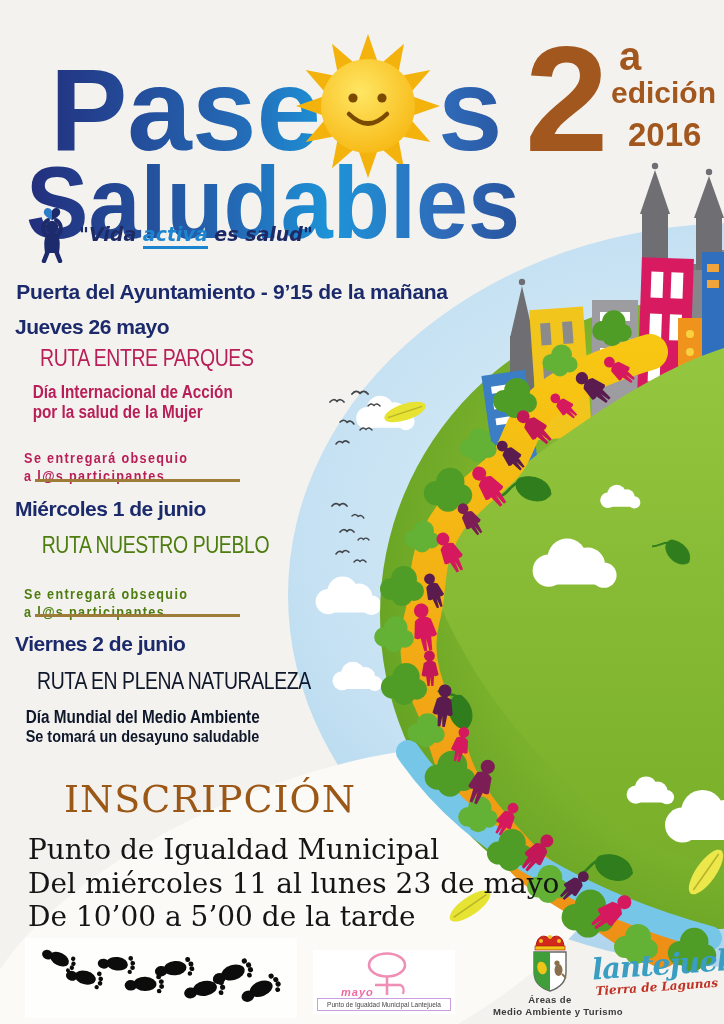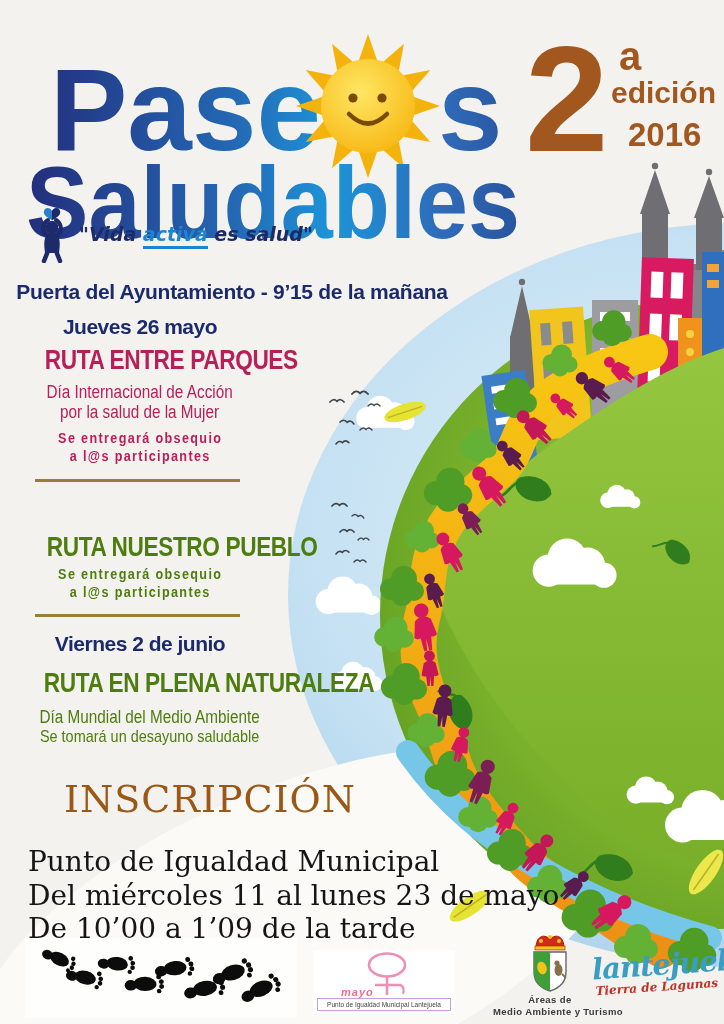--- a/index.html
+++ b/index.html
@@ -19,37 +19,37 @@
   .edition .year{position:absolute;left:103px;top:96px;font-size:33px;font-weight:bold;}
 
   
   .tagline{position:absolute;left:35px;top:205px;display:flex;align-items:center;gap:10px;height:58px;}
   .tagline .txt{font-family:"DejaVu Sans",sans-serif;font-style:italic;font-size:19px;color:#1d2a66;font-weight:bold;white-space:nowrap;}
   .tagline .hl{color:#1d84cf;border-bottom:3px solid #1d84cf;padding-bottom:1px;}
 
   .meeting{position:absolute;left:0;top:280px;width:464px;text-align:center;
     font-size:21px;font-weight:bold;color:#1b2a6b;letter-spacing:-0.3px;}
 
-  .col{position:absolute;left:15px;width:250px;text-align:center;}
+  .col{position:absolute;left:15px;width:250px;}
   .date{font-size:21px;font-weight:bold;color:#1b2a6b;letter-spacing:-0.5px;}
-  .route{font-size:28px;font-weight:bold;letter-spacing:-0.5px;white-space:nowrap;}
+  .route{font-size:24px;font-weight:normal;letter-spacing:-0.5px;white-space:nowrap;}
   .condensed{display:inline-block;transform:scaleX(.81);transform-origin:center;}
-  .note{font-size:18px;font-weight:normal;line-height:1.1;white-space:nowrap;}
+  .note{font-size:18px;font-weight:bold;line-height:1.1;white-space:nowrap;}
   .note .condensed{transform:scaleX(.85);}
-  .gift{font-size:14px;font-weight:bold;letter-spacing:1.5px;line-height:1.25;white-space:nowrap;}
+  .gift{font-size:14px;font-weight:bold;letter-spacing:1.5px;line-height:1.25;white-space:nowrap;margin-top:20px;}
   .gift .condensed{transform:scaleX(.9);}
   .crimson{color:#b81e58;}
   .plum{color:#4d7c0f;}
-  .dgreen{color:#4d7c0f;}
+  .dgreen{color:#0f172a;}
   .divider{position:absolute;left:35px;width:205px;height:3px;background:#9d7b38;}
 
   .ins-title{position:absolute;left:40px;top:777px;width:340px;text-align:center;
     font-family:"DejaVu Serif",serif;font-weight:normal;font-size:38px;letter-spacing:1px;color:#9b5716;}
   .ins-lines{position:absolute;left:28px;top:833px;font-family:"DejaVu Serif",serif;
-    font-size:28px;color:#151515;line-height:1.2;white-space:nowrap;margin-top:12px;}
+    font-size:28px;color:#151515;line-height:1.2;white-space:nowrap;}
 
   
   .footprints{position:absolute;left:25px;top:938px;width:272px;height:80px;background:#fefefc;}
   .eq-logo{position:absolute;left:313px;top:950px;width:142px;height:64px;background:#fff;}
   .eq-caption{position:absolute;left:4px;right:4px;bottom:3px;border:1px solid #c9a0dc;
     font-size:6.5px;color:#444;text-align:center;padding:2px 0;white-space:nowrap;overflow:hidden;}
   .eq-brand{position:absolute;left:28px;top:36px;font-size:11px;font-weight:bold;font-style:italic;color:#ef6aa2;letter-spacing:1px;}
   .crest{position:absolute;left:493px;top:928px;width:114px;height:92px;text-align:center;}
   .crest .cap{font-size:9.5px;font-weight:bold;color:#3a3a3a;line-height:1.25;letter-spacing:.4px;white-space:nowrap;}
   .muni-logo{position:absolute;left:592px;top:948px;width:130px;}
@@ -350,20 +350,21 @@
   </div>
   <div class="col gift crimson" style="top:430px">
     <span class="condensed">
       <span style="display:block">Se entregará obsequio</span>
       <span style="display:block">a l@s participantes</span>
     </span>
   </div>
 
   <div class="divider" style="top:479px"></div>
 
+  <div class="col date" style="top:497px">Miércoles 1 de junio</div>
   <div class="col route plum" style="top:531px">
     <span class="condensed">RUTA NUESTRO PUEBLO</span>
   </div>
   <div class="col gift plum" style="top:566px">
     <span class="condensed">
       <span style="display:block">Se entregará obsequio</span>
       <span style="display:block">a l@s participantes</span>
     </span>
   </div>
 
@@ -377,21 +378,21 @@
     <span class="condensed">
       <span style="display:block">Día Mundial del  Medio Ambiente</span>
       <span style="display:block;font-size:17px">Se tomará un desayuno saludable</span>
     </span>
   </div>
 
   <div class="ins-title">INSCRIPCIÓN</div>
   <div class="ins-lines">
     <div>Punto de Igualdad Municipal</div>
     <div>Del miércoles 11 al lunes 23 de mayo</div>
-    <div>De 10’00 a 1’09 de la tarde</div>
+    <div>De 10’00 a 5’00 de la tarde</div>
   </div>
 
   <div class="footprints">
     <svg width="272" height="80" viewBox="0 0 272 80">
       <g fill="#0c0c0c">
         <use href="#footstep" transform="translate(36 22) rotate(118) scale(.85)"></use>
         <use href="#footstep" transform="translate(62 40) rotate(105) scale(.9)"></use>
         <use href="#footstep" transform="translate(94 26) rotate(98) scale(.9)"></use>
         <use href="#footstep" transform="translate(122 46) rotate(92) scale(.95)"></use>
         <use href="#footstep" transform="translate(152 30) rotate(85) scale(.95)"></use>

